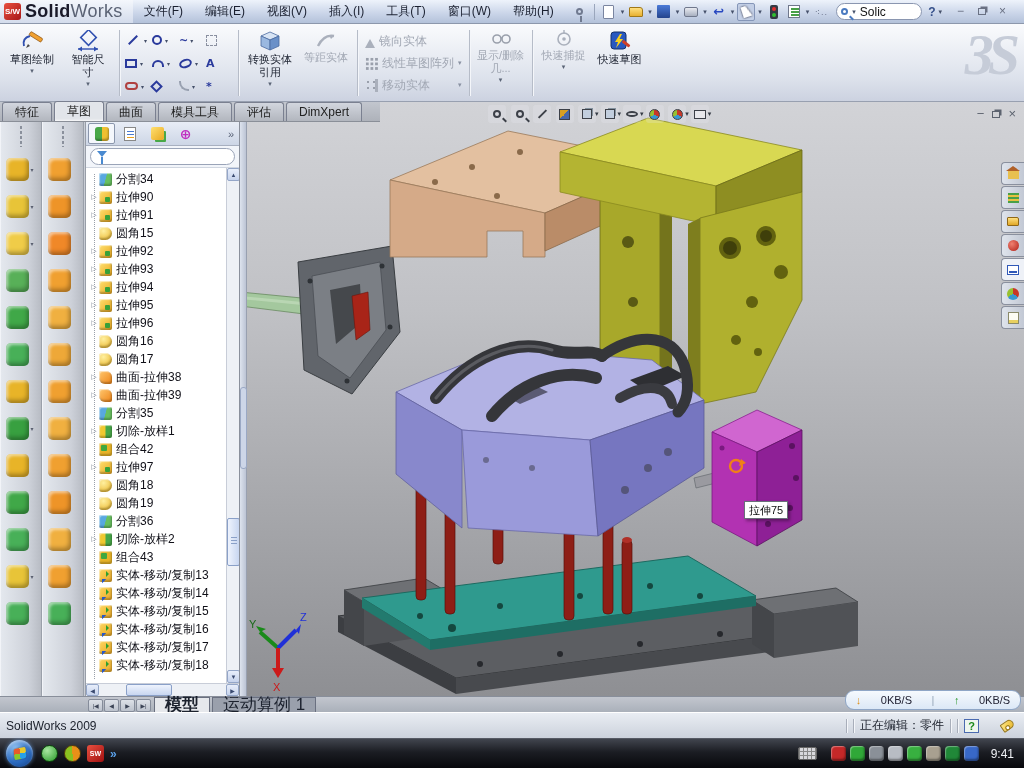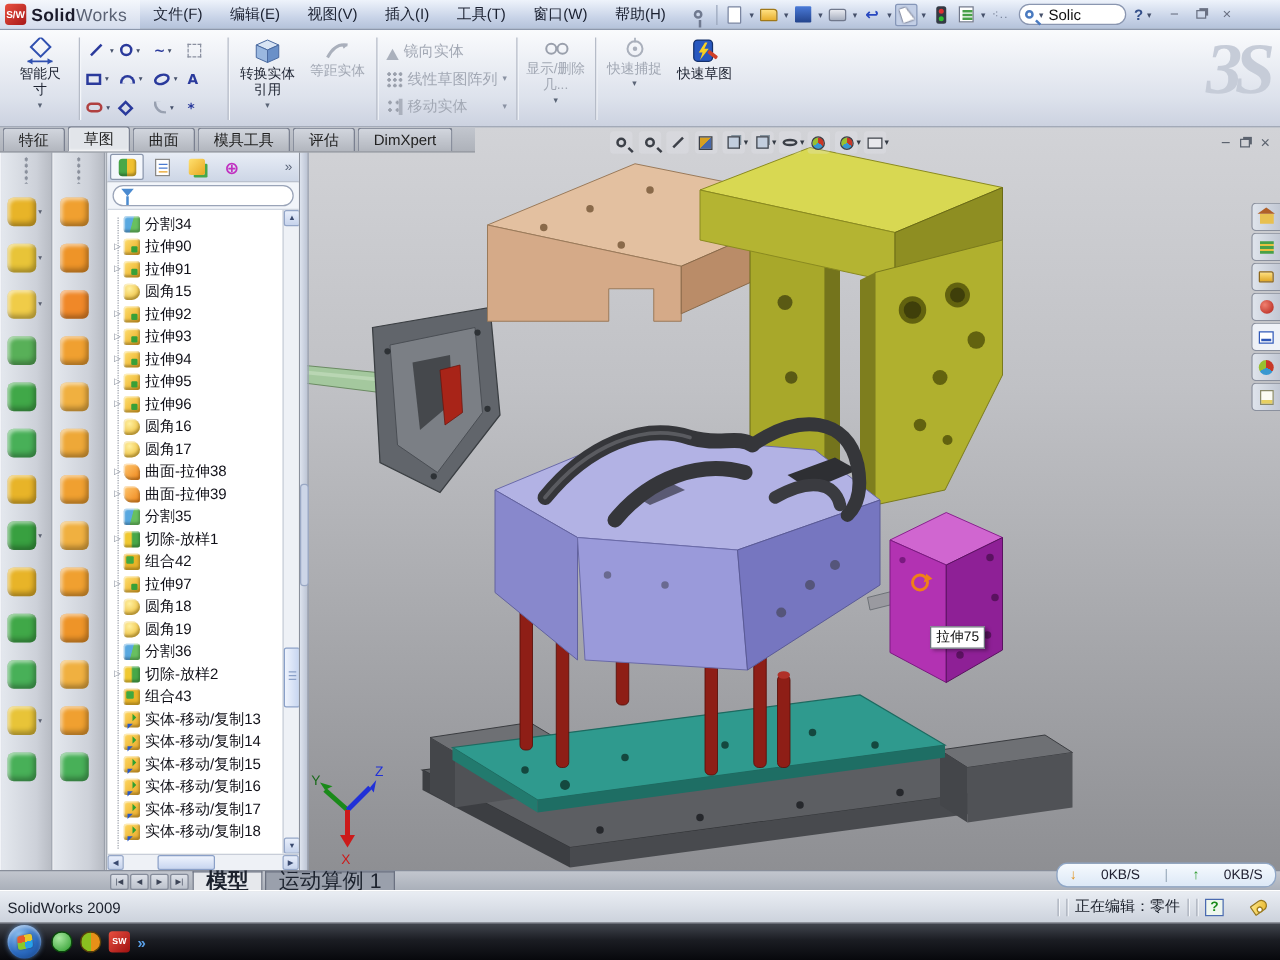--- a/index.html
+++ b/index.html
@@ -4,21 +4,21 @@
 <style>
 *{margin:0;padding:0;box-sizing:border-box}
 html,body{width:1024px;height:768px;overflow:hidden}
 body{font-family:"Liberation Sans","DejaVu Sans",sans-serif;font-size:12px;color:#111}
 .screen{position:relative;width:1024px;height:768px;background:#c4c8ce;overflow:hidden}
 
 
 .titlebar{position:absolute;left:0;top:0;width:1024px;height:24px;background:linear-gradient(180deg,#eef3fb,#c9d4e8 60%,#b4c2da);border-bottom:1px solid #8d98ac;display:flex;align-items:center}
 .logo{display:flex;align-items:center;gap:4px;padding:0 10px 0 4px;height:100%;background:linear-gradient(180deg,#f4f7fc,#d4dcec)}
 .swcube{width:17px;height:17px;border-radius:3px;background:linear-gradient(135deg,#e85040,#a81818);color:#fff;font:700 8px/17px "Liberation Sans",sans-serif;text-align:center}
-.logotext{font-size:14px;letter-spacing:.3px}
+.logotext{font-size:18px;letter-spacing:.3px}
 .logotext b{color:#1a1a2a}.logotext span{color:#5a6274;font-weight:400}
 .menus{display:flex;height:100%}
 .menu-item{padding:0 11px;line-height:23px;color:#1a2030;cursor:default}
 .tb-icons{display:flex;align-items:center;gap:2px;margin-left:6px}
 .tbi{width:18px;height:18px;display:flex;align-items:center;justify-content:center;border-radius:2px}
 .tbi.pressed{background:#c3cfe6;border:1px solid #8596b8}
 .mini-arrow{font-size:7px;color:#45506a;margin:0 1px}
 .page-ic{width:11px;height:14px;background:#fff;border:1px solid #7a85a0;border-radius:1px}
 .folder-ic{width:14px;height:10px;background:linear-gradient(180deg,#ffe080,#e8b030);border:1px solid #a07818;border-radius:1px 3px 1px 1px}
 .save-ic{width:13px;height:13px;background:linear-gradient(180deg,#4a7ad8,#24448c);border-radius:1px}
@@ -274,20 +274,29 @@
         <span class="wb">−</span>
         <span class="wb"><span class="restore-g"></span></span>
         <span class="wb">×</span>
       </div>
     </div>
   </div>
 
   <div class="cmdbar">
     <div class="cmd-big">
       <svg width="24" height="22">
+          <path d="M4 16 Q2 8 10 6" stroke="#3050b0" stroke-width="2" fill="none"></path>
+          <rect x="8" y="4" width="14" height="4" rx="1" transform="rotate(32 14 8)" fill="#f0a030" stroke="#905818" stroke-width="0.7"></rect>
+          <path d="M6 18 l4 -2 -2 -2 z" fill="#444"></path>
+        </svg>
+      <div class="lbl" style="width:48px">草图绘制</div>
+      <div class="drop">▾</div>
+    </div>
+    <div class="cmd-big">
+      <svg width="24" height="22">
           <rect x="7" y="2" width="11" height="11" transform="rotate(45 12.5 7.5)" fill="none" stroke="#3050b0" stroke-width="1.6"></rect>
           <line x1="2" y1="19" x2="22" y2="19" stroke="#3050b0" stroke-width="1.4"></line>
           <path d="M2 19 l4 -2.5 v5 z M22 19 l-4 -2.5 v5 z" fill="#3050b0"></path>
         </svg>
       <div class="lbl" style="width:42px">智能尺寸</div>
       <div class="drop">▾</div>
     </div>
     <div class="cmd-sep"></div>
     <div class="sketch-grid">
 
@@ -1089,15 +1098,29 @@
   <div class="taskbar">
     <div class="orb">
         <div class="flag"></div>
       </div>
     <div class="ql">
       <span class="ql-ic ql-msgr"></span>
       <span class="ql-ic ql-game"></span>
       <span class="ql-ic ql-sw">SW</span>
       <span class="ql-more">»</span>
     </div>
+    <div class="tray">
+      <span class="kbd-ic"></span>
+      <span style="display:flex;gap:4px">
+        <span class="tray-ic" style="background: linear-gradient(135deg, rgb(196, 40, 40), rgb(196, 40, 40));"></span>
+          <span class="tray-ic" style="background: linear-gradient(135deg, rgb(48, 168, 56), rgb(48, 168, 56));"></span>
+          <span class="tray-ic" style="background: linear-gradient(135deg, rgb(138, 144, 152), rgb(138, 144, 152));"></span>
+          <span class="tray-ic" style="background: linear-gradient(135deg, rgb(184, 188, 196), rgb(184, 188, 196));"></span>
+          <span class="tray-ic" style="background: linear-gradient(135deg, rgb(56, 176, 64), rgb(56, 176, 64));"></span>
+          <span class="tray-ic" style="background: linear-gradient(135deg, rgb(168, 160, 144), rgb(168, 160, 144));"></span>
+          <span class="tray-ic" style="background: linear-gradient(135deg, rgb(32, 136, 56), rgb(32, 136, 56));"></span>
+          <span class="tray-ic" style="background: linear-gradient(135deg, rgb(56, 104, 200), rgb(56, 104, 200));"></span>
+      </span>
+      <span class="clock">9:41</span>
+    </div>
   </div>
 
 </div>
 
 </body></html>

